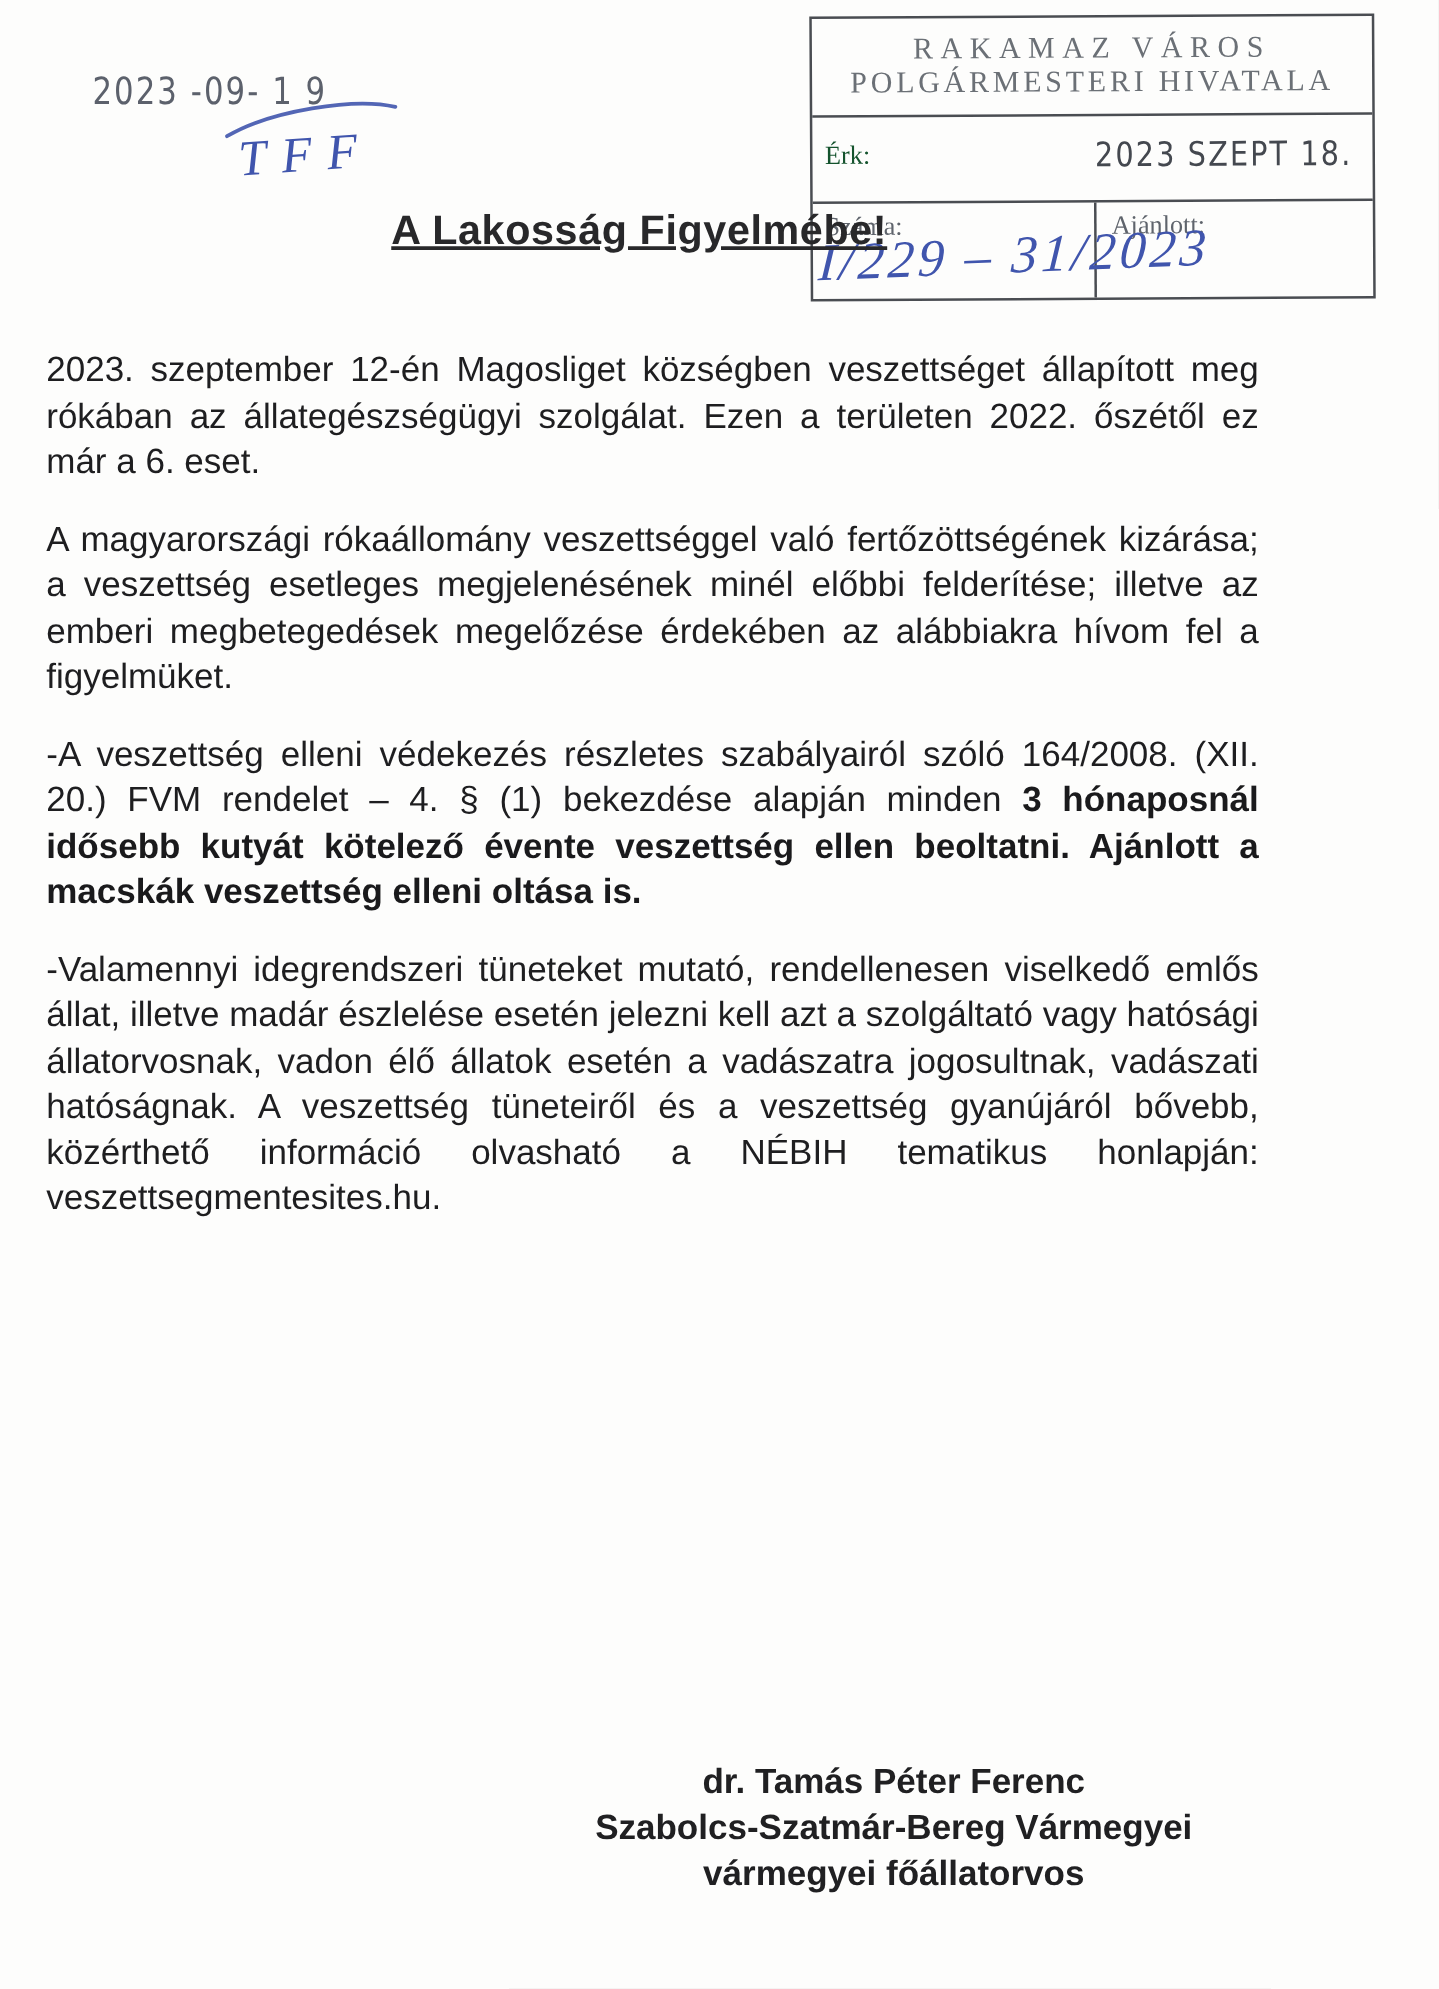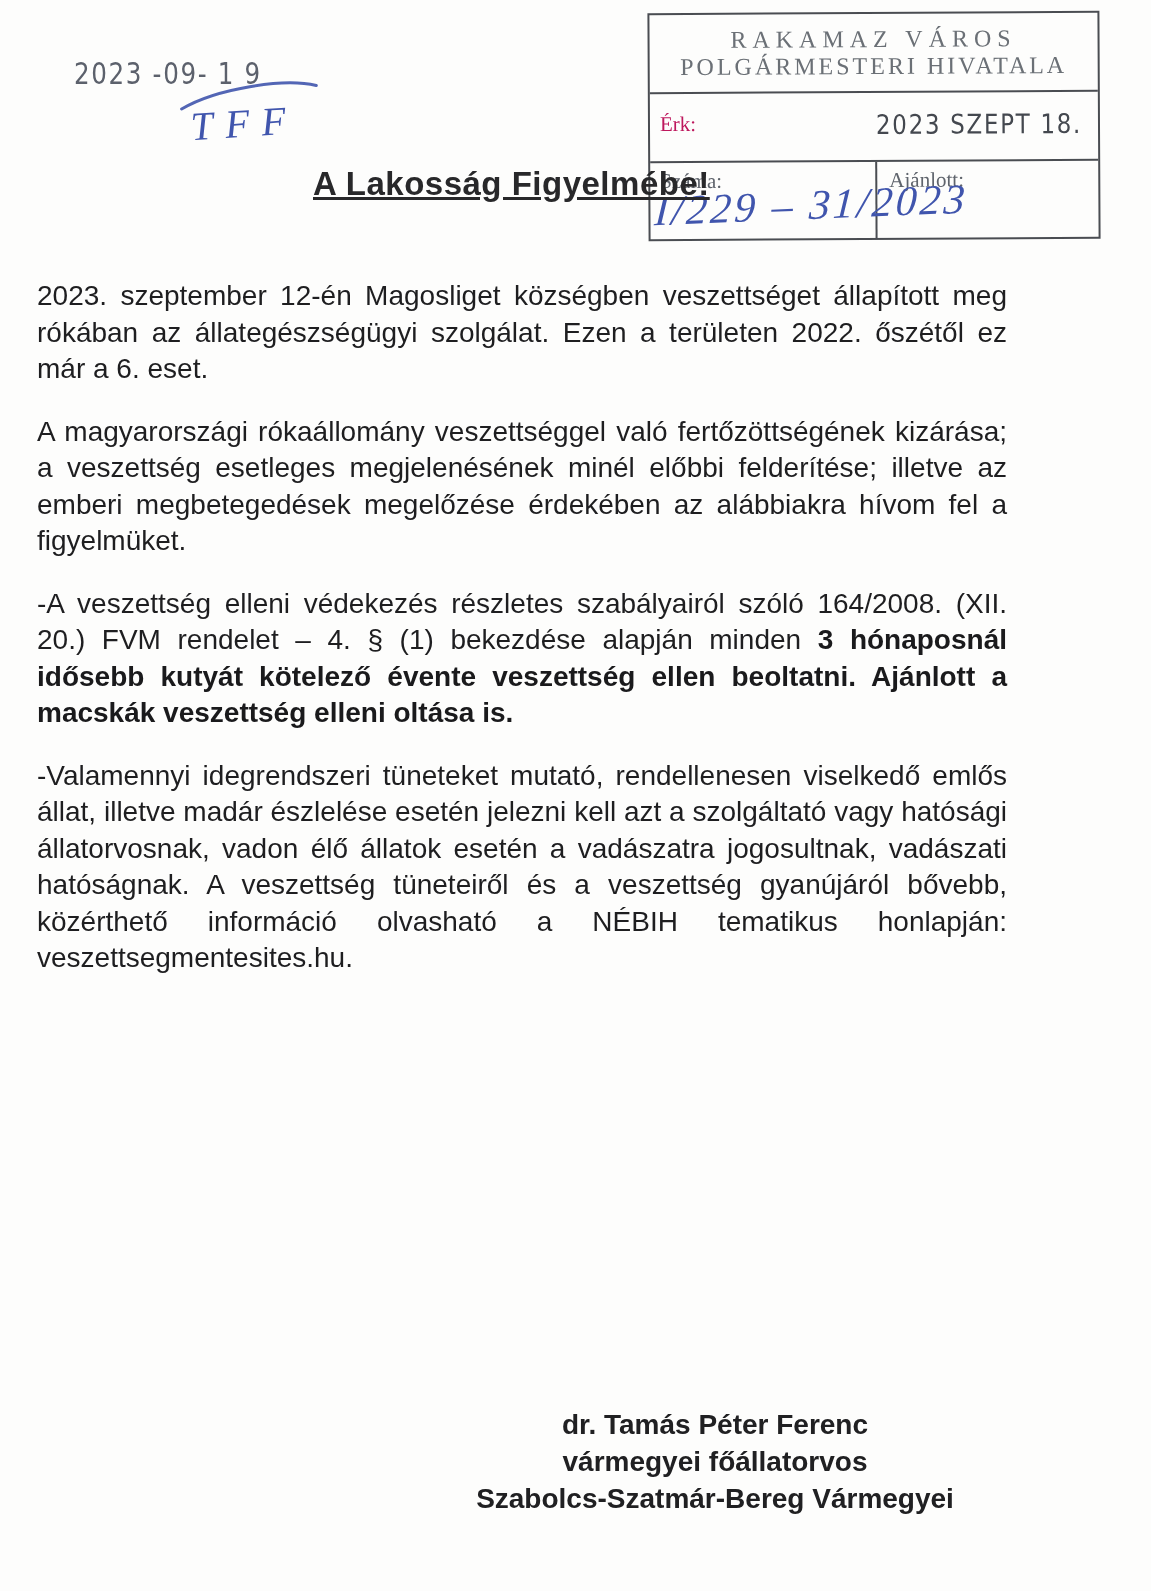--- a/index.html
+++ b/index.html
@@ -65,21 +65,21 @@
   .stamp-header .l1 { font-size:24px; letter-spacing:6px; }
   .stamp-header .l2 { font-size:24px; letter-spacing:3px; }
   .stamp-erk-row {
     height:69px;
     border-bottom:2px solid #4a4d52;
     position:relative;
   }
   .erk-label {
     position:absolute; left:10px; top:18px;
     font-family:"Liberation Serif", serif;
-    font-size:21px; color:#be185d;
+    font-size:21px; color:#14532d;
   }
   .erk-date {
     position:absolute; left:226px; top:16px;
     font-family:"DejaVu Sans", sans-serif;
     font-size:27px; color:#44484f;
     letter-spacing:2px;
     transform:scaleX(0.85); transform-origin:left top;
     white-space:nowrap;
   }
   .stamp-bottom-row { flex:1; display:flex; position:relative; }
@@ -153,17 +153,17 @@
 
   <div class="body">
     <p><span>2023. szeptember 12-én Magosliget községben veszettséget állapított meg rókában az állategészségügyi szolgálat. Ezen a területen 2022. őszétől ez már a 6. eset.</span></p>
     <p><span>A magyarországi rókaállomány veszettséggel való fertőzöttségének kizárása; a veszettség esetleges megjelenésének minél előbbi felderítése; illetve az emberi megbetegedések megelőzése érdekében az alábbiakra hívom fel a figyelmüket.</span></p>
     <p><span>-A veszettség elleni védekezés részletes szabályairól szóló 164/2008. (XII. 20.) FVM rendelet – 4. § (1) bekezdése alapján minden </span><strong>3 hónaposnál idősebb kutyát kötelező évente veszettség ellen beoltatni. Ajánlott a macskák veszettség elleni oltása is.</strong></p>
     <p><span>-Valamennyi idegrendszeri tüneteket mutató, rendellenesen viselkedő emlős állat, illetve madár észlelése esetén jelezni kell azt a szolgáltató vagy hatósági állatorvosnak, vadon élő állatok esetén a vadászatra jogosultnak, vadászati hatóságnak. A veszettség tüneteiről és a veszettség gyanújáról bővebb, közérthető információ olvasható a NÉBIH tematikus honlapján: veszettsegmentesites.hu.</span></p>
   </div>
 
   <div class="signature">
     <div>dr. Tamás Péter Ferenc</div>
+    <div>Szabolcs-Szatmár-Bereg Vármegyei</div>
     <div>vármegyei főállatorvos</div>
-    <div>Szabolcs-Szatmár-Bereg Vármegyei</div>
   </div>
 
 </div>
 
 </body></html>

